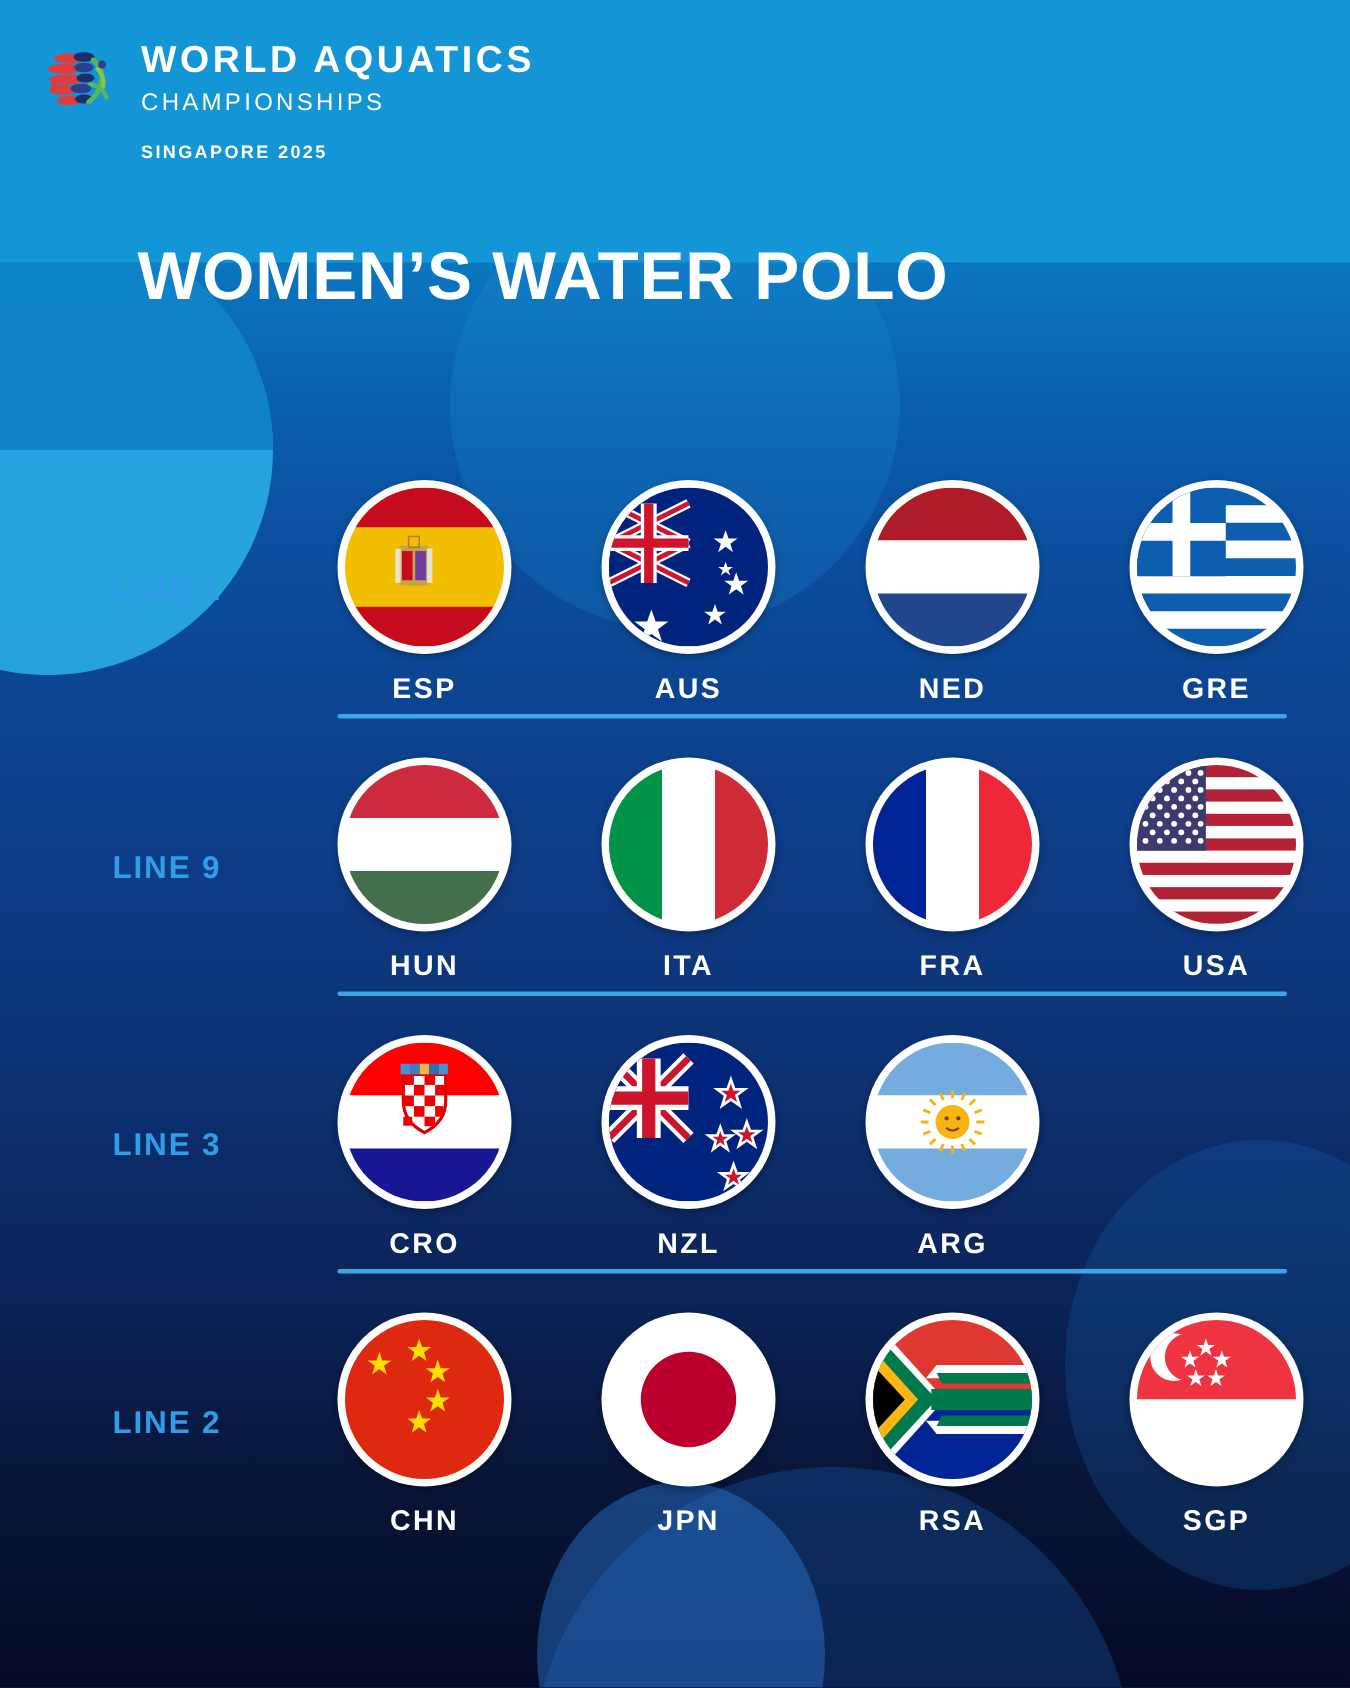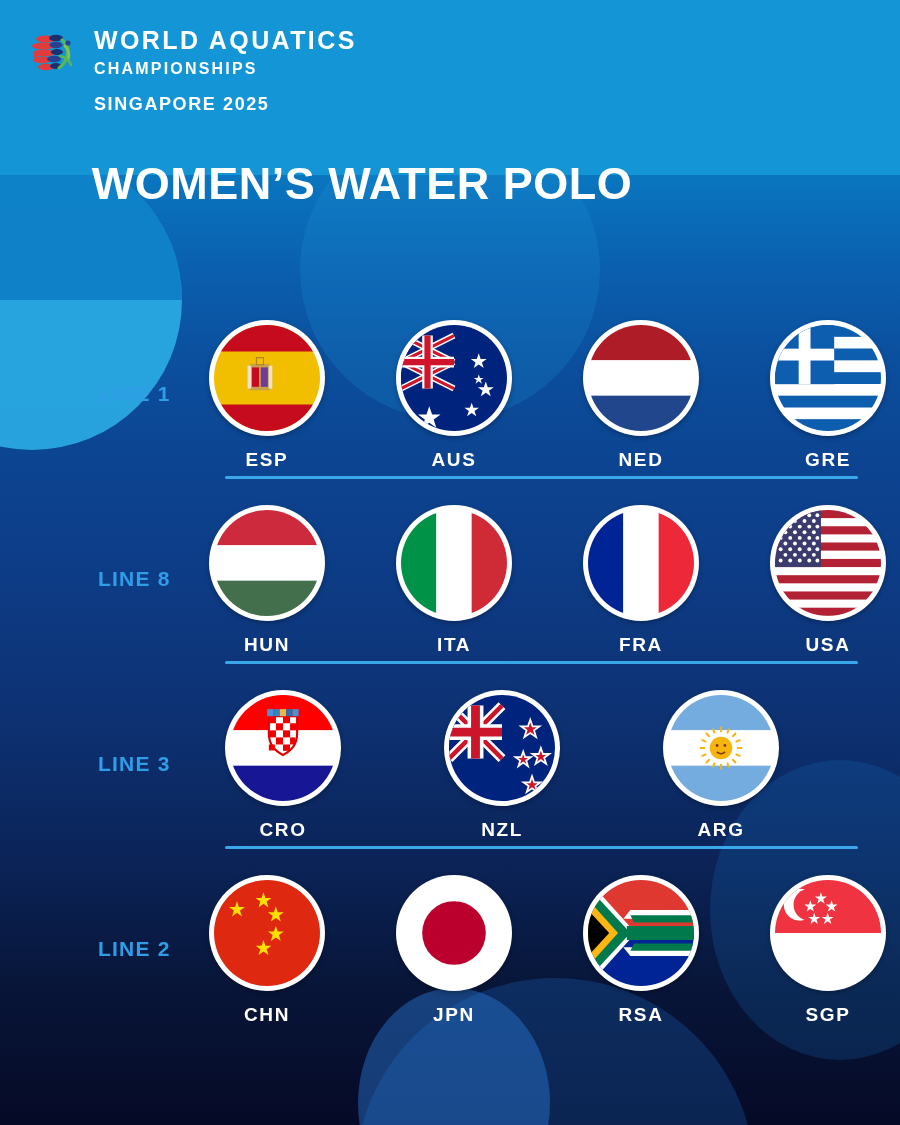--- a/index.html
+++ b/index.html
@@ -64,50 +64,50 @@
   .header-inner{
     position:absolute;left:24px;top:26px;display:flex;align-items:flex-start;
   }
   .logo-mark{width:56px;height:56px;margin-right:14px;flex:0 0 auto;}
   .wordmark{padding-top:2px;}
   .wm-line1{
     color:#ffffff;font-size:25px;font-weight:bold;letter-spacing:2.4px;
     line-height:1;white-space:nowrap;
   }
   .wm-line2{
-    color:#ffffff;font-size:16px;font-weight:bold;letter-spacing:2.2px;
+    color:#ffffff;font-size:16px;font-weight:normal;letter-spacing:2.2px;
     line-height:1;margin-top:8px;white-space:nowrap;
   }
   .wm-line3{
-    color:#ffffff;font-size:18px;font-weight:bold;letter-spacing:1.6px;
+    color:#ffffff;font-size:12px;font-weight:bold;letter-spacing:1.6px;
     line-height:1;margin-top:18px;margin-left:0px;white-space:nowrap;
   }
 
   
   .titles{position:absolute;left:0;top:160px;width:724px;text-align:center;z-index:5;}
   .title-main{
     color:#ffffff;font-size:45px;font-weight:bold;letter-spacing:.5px;
     line-height:1.06;margin:0;white-space:nowrap;
   }
   .title-sub{
     color:#ffffff;font-size:39px;font-weight:bold;letter-spacing:.5px;
     line-height:1.08;margin:4px 0 0 0;white-space:nowrap;
   }
 
   
   .rows{position:absolute;left:0;top:306px;width:900px;z-index:6;}
   .row{position:relative;height:185px;}
   .row-label{
-    position:absolute;left:98px;top:76px;
+    position:absolute;left:75px;top:76px;
     color:#2f9de8;font-size:21px;font-weight:bold;letter-spacing:1.2px;
     white-space:nowrap;
   }
   .teams{
     position:absolute;left:195px;top:0;width:705px;height:185px;
-    display:flex;align-items:flex-start;gap:43px;
+    display:flex;align-items:flex-start;
   }
   .team{width:176px;text-align:center;}
   .flag-wrap{
     width:116px;height:116px;margin:14px auto 0 auto;
     border-radius:50%;background:#ffffff;
     box-sizing:border-box;padding:5px;
     box-shadow:0 2px 5px rgba(0,0,0,.28);
   }
   .flag-clip{
     width:106px;height:106px;border-radius:50%;overflow:hidden;
@@ -256,21 +256,21 @@
             </span>
           </div>
           <div class="team-code">GRE</div>
         </div>
 
       </div>
       <div class="divider"></div>
     </div>
 
     <div class="row">
-      <div class="row-label">LINE 8</div>
+      <div class="row-label">LINE 9</div>
       <div class="teams">
 
         <div class="team">
           <div class="flag-wrap">
             <span class="flag-clip">
               <svg viewBox="0 0 60 60">
                   <rect width="60" height="20" fill="#cd2a3e"></rect>
                   <rect y="20" width="60" height="20" fill="#ffffff"></rect>
                   <rect y="40" width="60" height="20" fill="#436f4d"></rect>
                 </svg>

